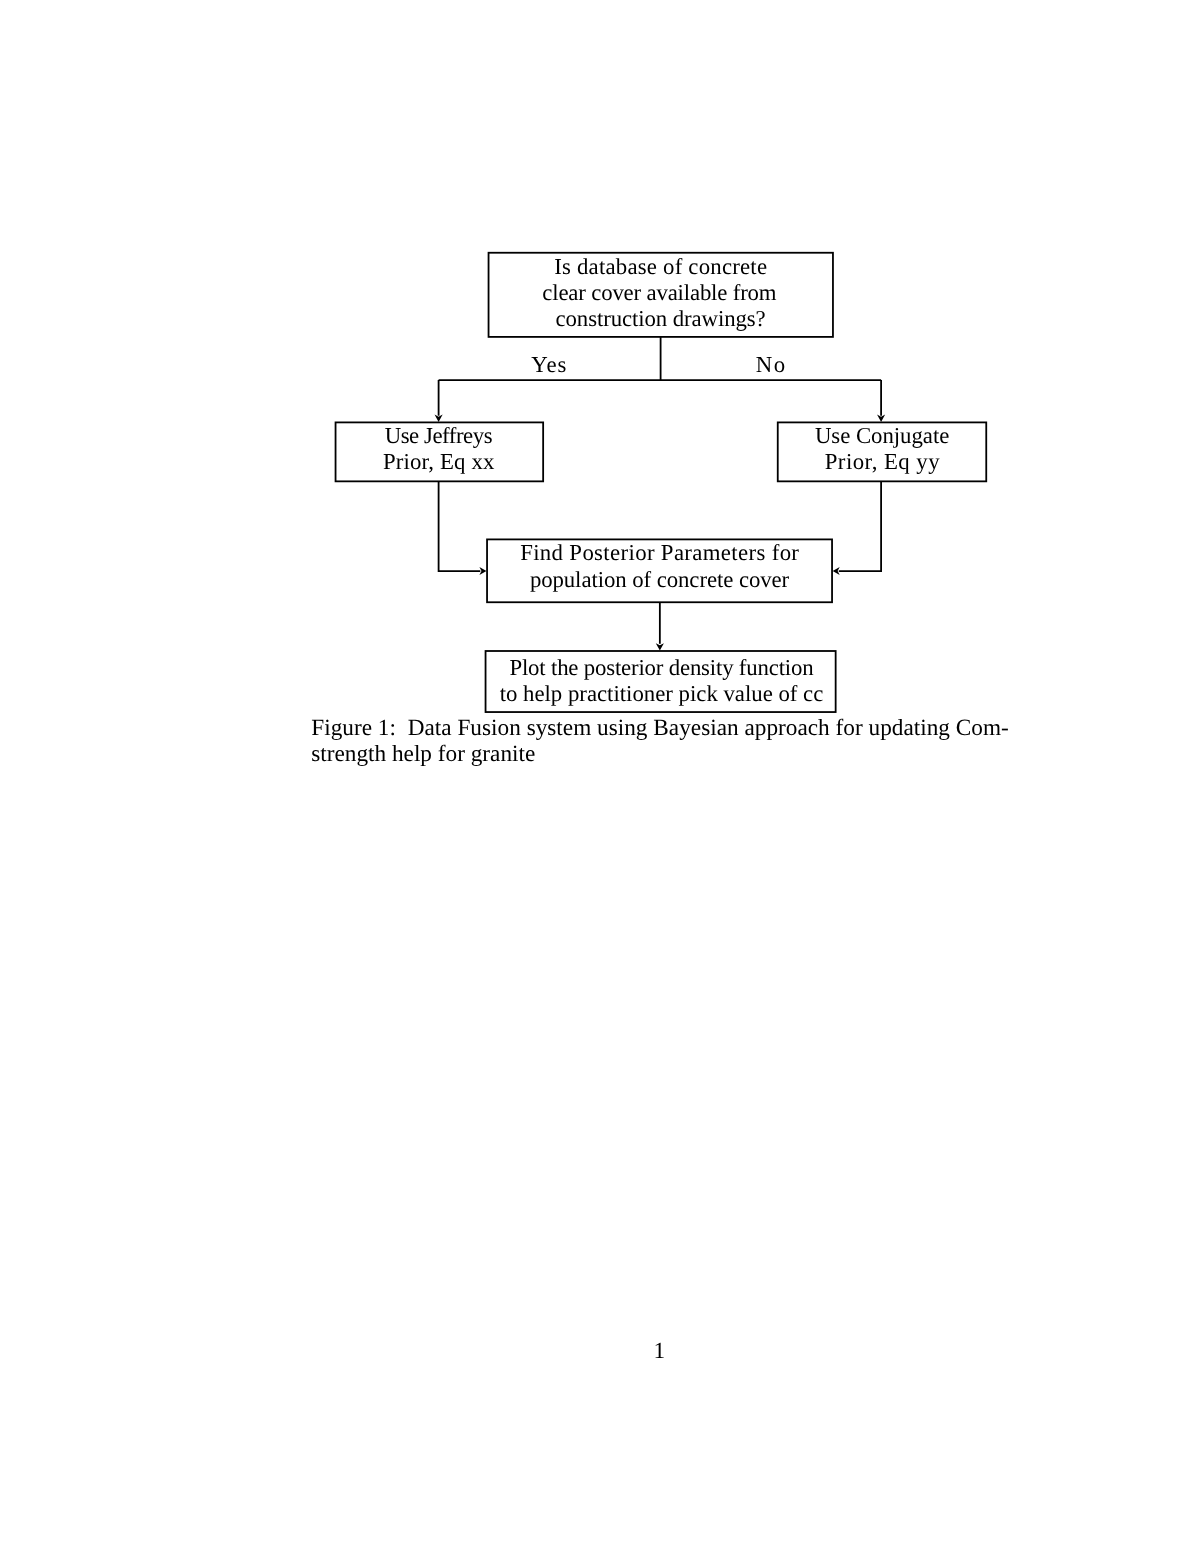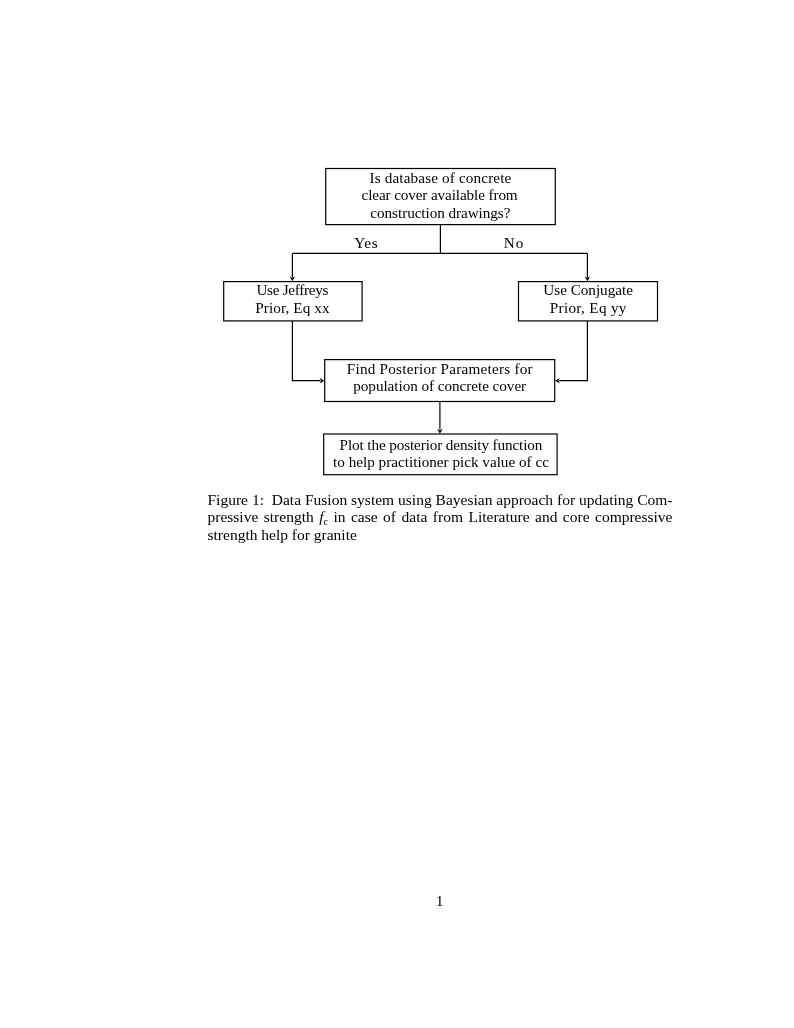--- a/index.html
+++ b/index.html
@@ -41,19 +41,18 @@
     <text x="248.4" y="295.4" textLength="71.9">Use Jeffreys</text>
     <text x="248.4" y="312.8" textLength="74.3">Prior, Eq xx</text>
     <text x="544.1" y="295.4" textLength="89.6">Use Conjugate</text>
     <text x="544.1" y="312.8" textLength="76.6">Prior, Eq yy</text>
     <text x="395.7" y="373.6" textLength="185.9">Find Posterior Parameters for</text>
     <text x="395.7" y="391.1" textLength="172.9">population of concrete cover</text>
     <text x="397" y="450.2" textLength="202.8">Plot the posterior density function</text>
     <text x="397" y="467.3" textLength="215.8">to help practitioner pick value of cc</text>
   </g>
 </svg>
-<div class="cap" style="top:491px">
+<div class="cap" style="top:477px">
   <div class="jl">Figure 1:&nbsp; Data Fusion system using Bayesian approach for updating Com-</div>
-  <div class="jl">pressive strength <i>f</i><span class="sub">c</span> in case of data from Literature and core compressive</div>
   <div>strength help for granite</div>
 </div>
 <div class="pagenum" style="top:891.8px">1</div>
 </div>
 
 </body></html>

